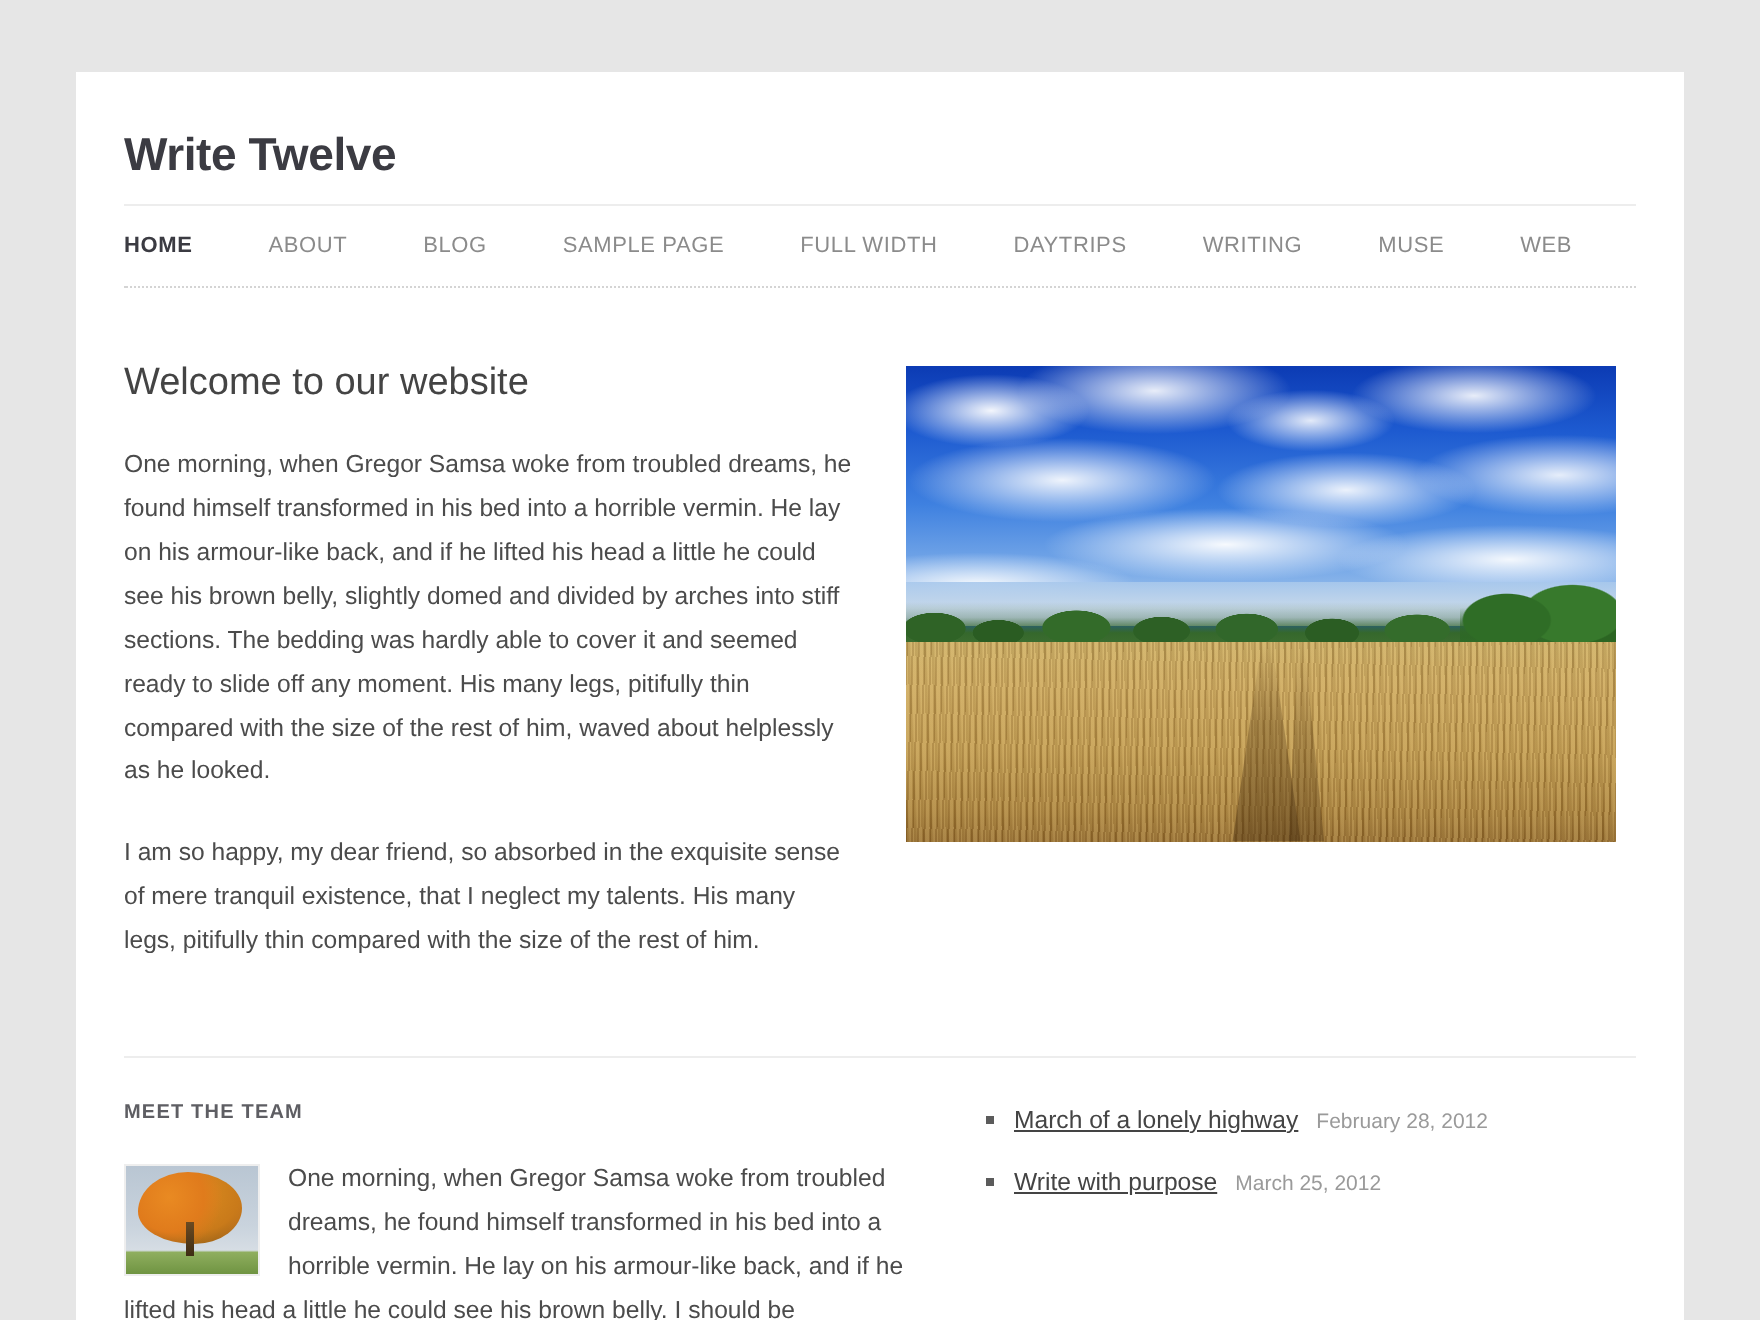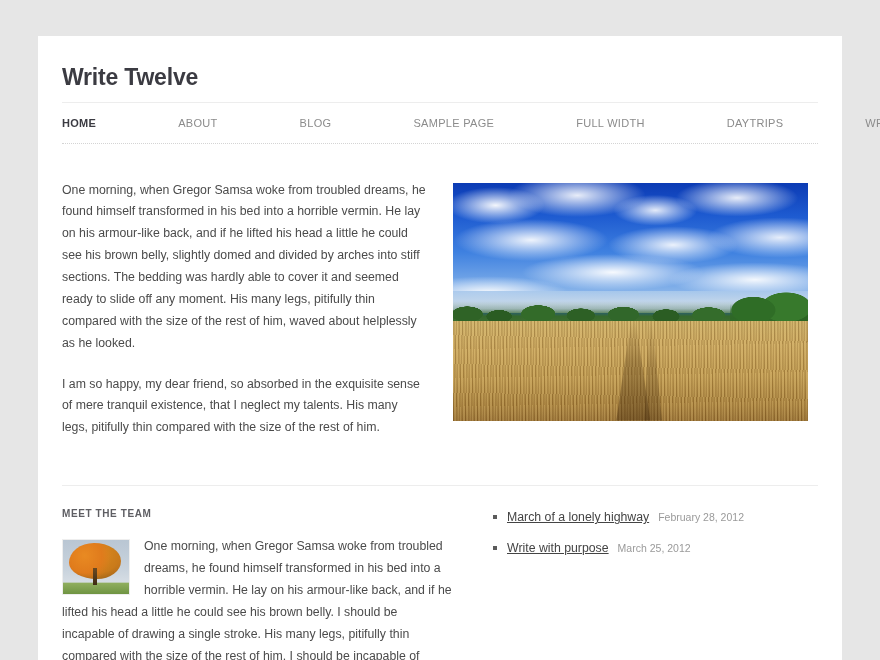--- a/index.html
+++ b/index.html
@@ -53,21 +53,20 @@
     border-top: 1px solid #ededed;
     border-bottom: 1px dotted #d4d4d4;
     padding: 12px 0 12px 0;
   }
   .nav-list {
     list-style: none;
     margin: 0;
     padding: 0;
     display: flex;
     align-items: center;
-    gap: 44px;
   }
   .nav-list li { margin: 0; padding: 0; }
   .nav-link {
     display: block;
     font-size: 11px;
     letter-spacing: 0.3px;
     color: #8b8b8b;
     text-decoration: none;
     padding: 2px 0;
     margin-right: 38px;
@@ -346,20 +345,21 @@
           </li>
         <li>
             <a href="#" class="nav-link">WEB</a>
           </li>
       </ul>
     </nav>
   </header>
 
   <section class="front-top">
     <div class="front-text">
+      <h1 class="entry-title">Welcome to our website</h1>
       <div class="entry-text">
         <p>One morning, when Gregor Samsa woke from troubled dreams, he found himself transformed in his bed into a horrible vermin. He lay on his armour-like back, and if he lifted his head a little he could see his brown belly, slightly domed and divided by arches into stiff sections. The bedding was hardly able to cover it and seemed ready to slide off any moment. His many legs, pitifully thin compared with the size of the rest of him, waved about helplessly as he looked.</p>
         <p>I am so happy, my dear friend, so absorbed in the exquisite sense of mere tranquil existence, that I neglect my talents. His many legs, pitifully thin compared with the size of the rest of him.</p>
       </div>
     </div>
     <div class="front-media">
       <div class="hero-image" title="wheat field under blue sky with clouds">
         <div class="hero-sky"></div>
         <div class="hero-sky-low"></div>
         <div class="hero-trees"></div>

